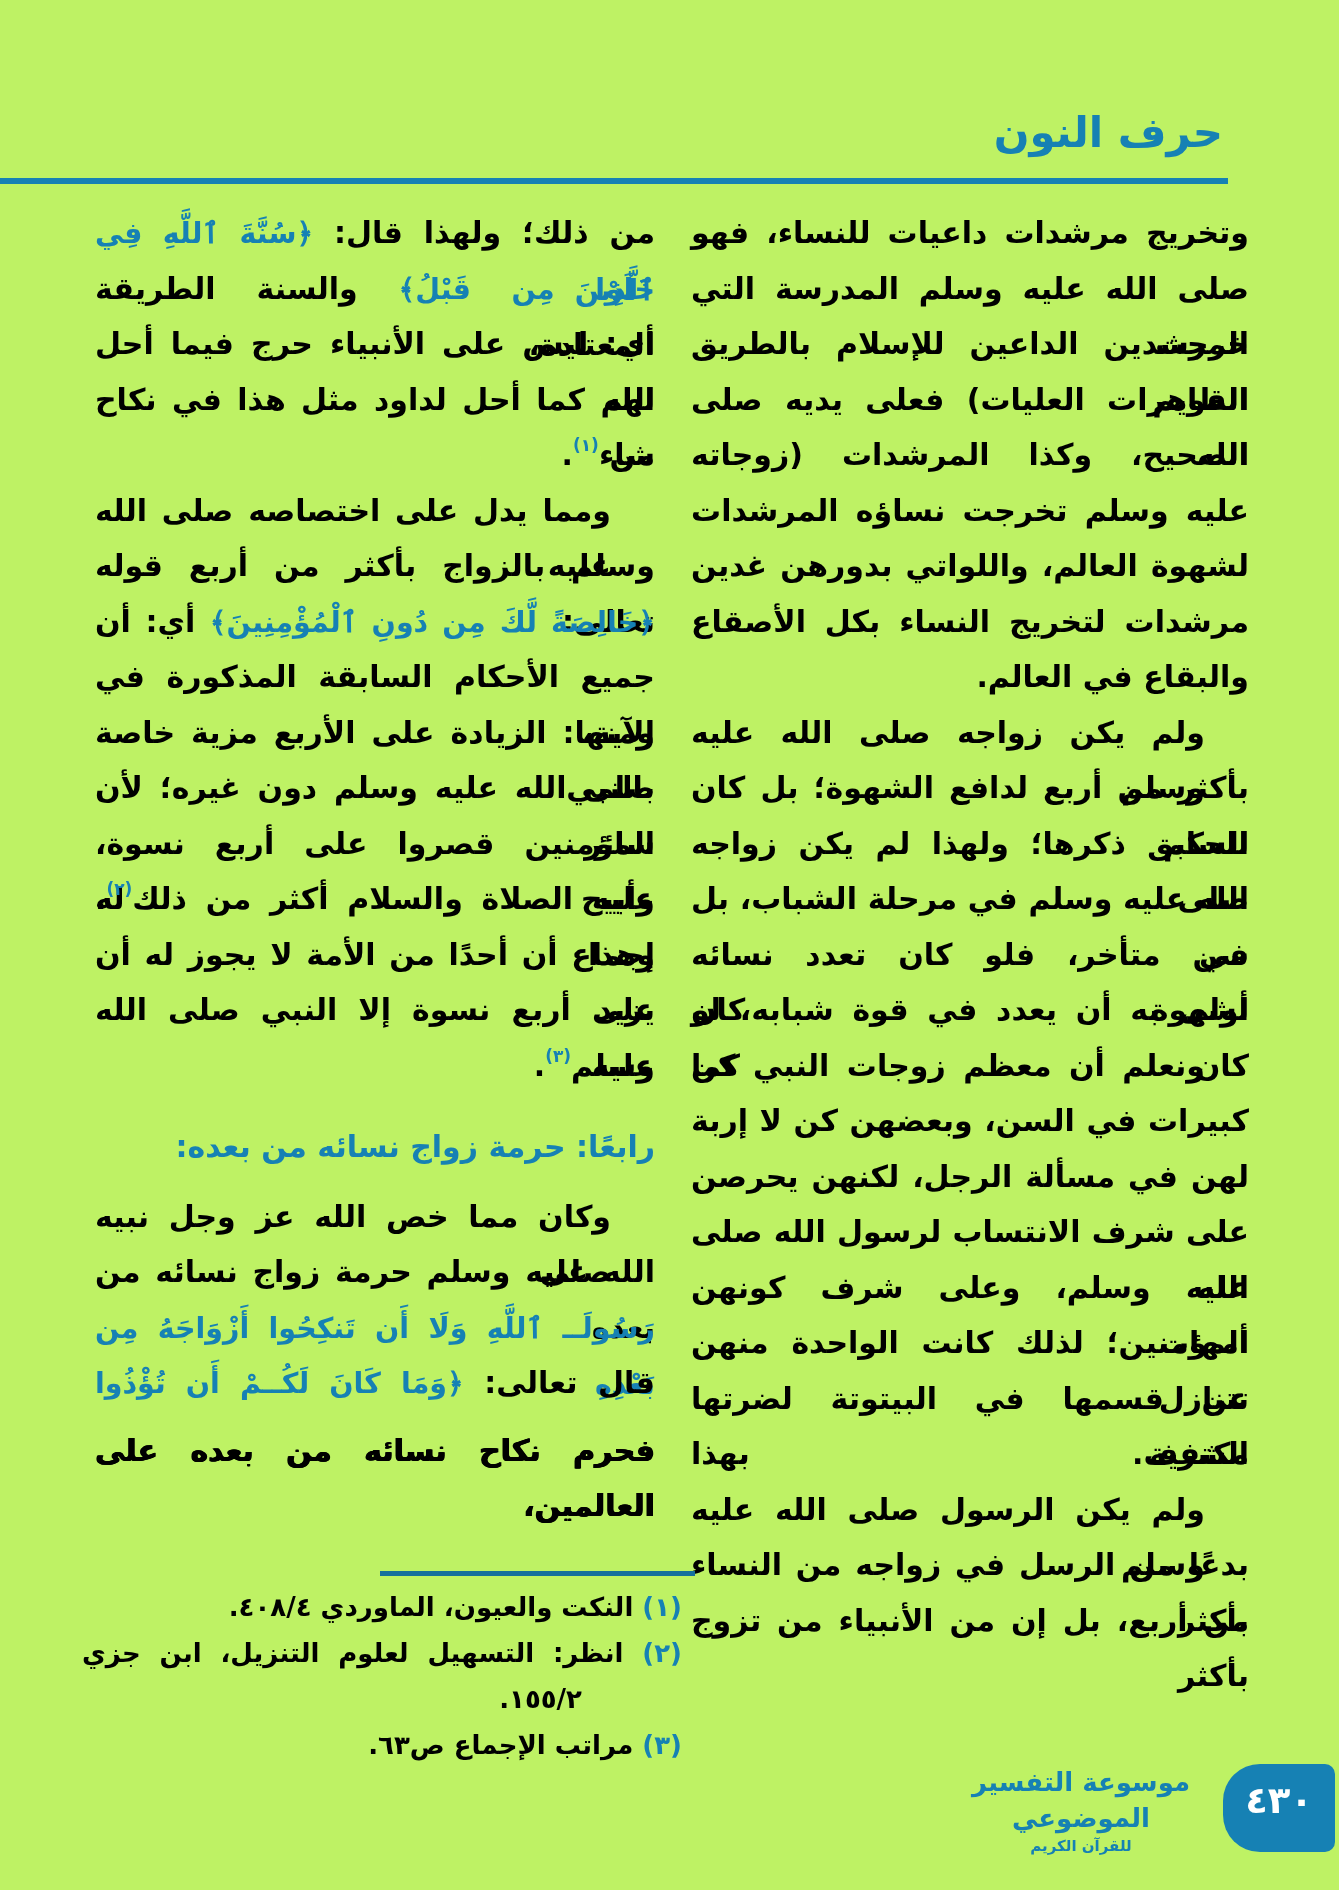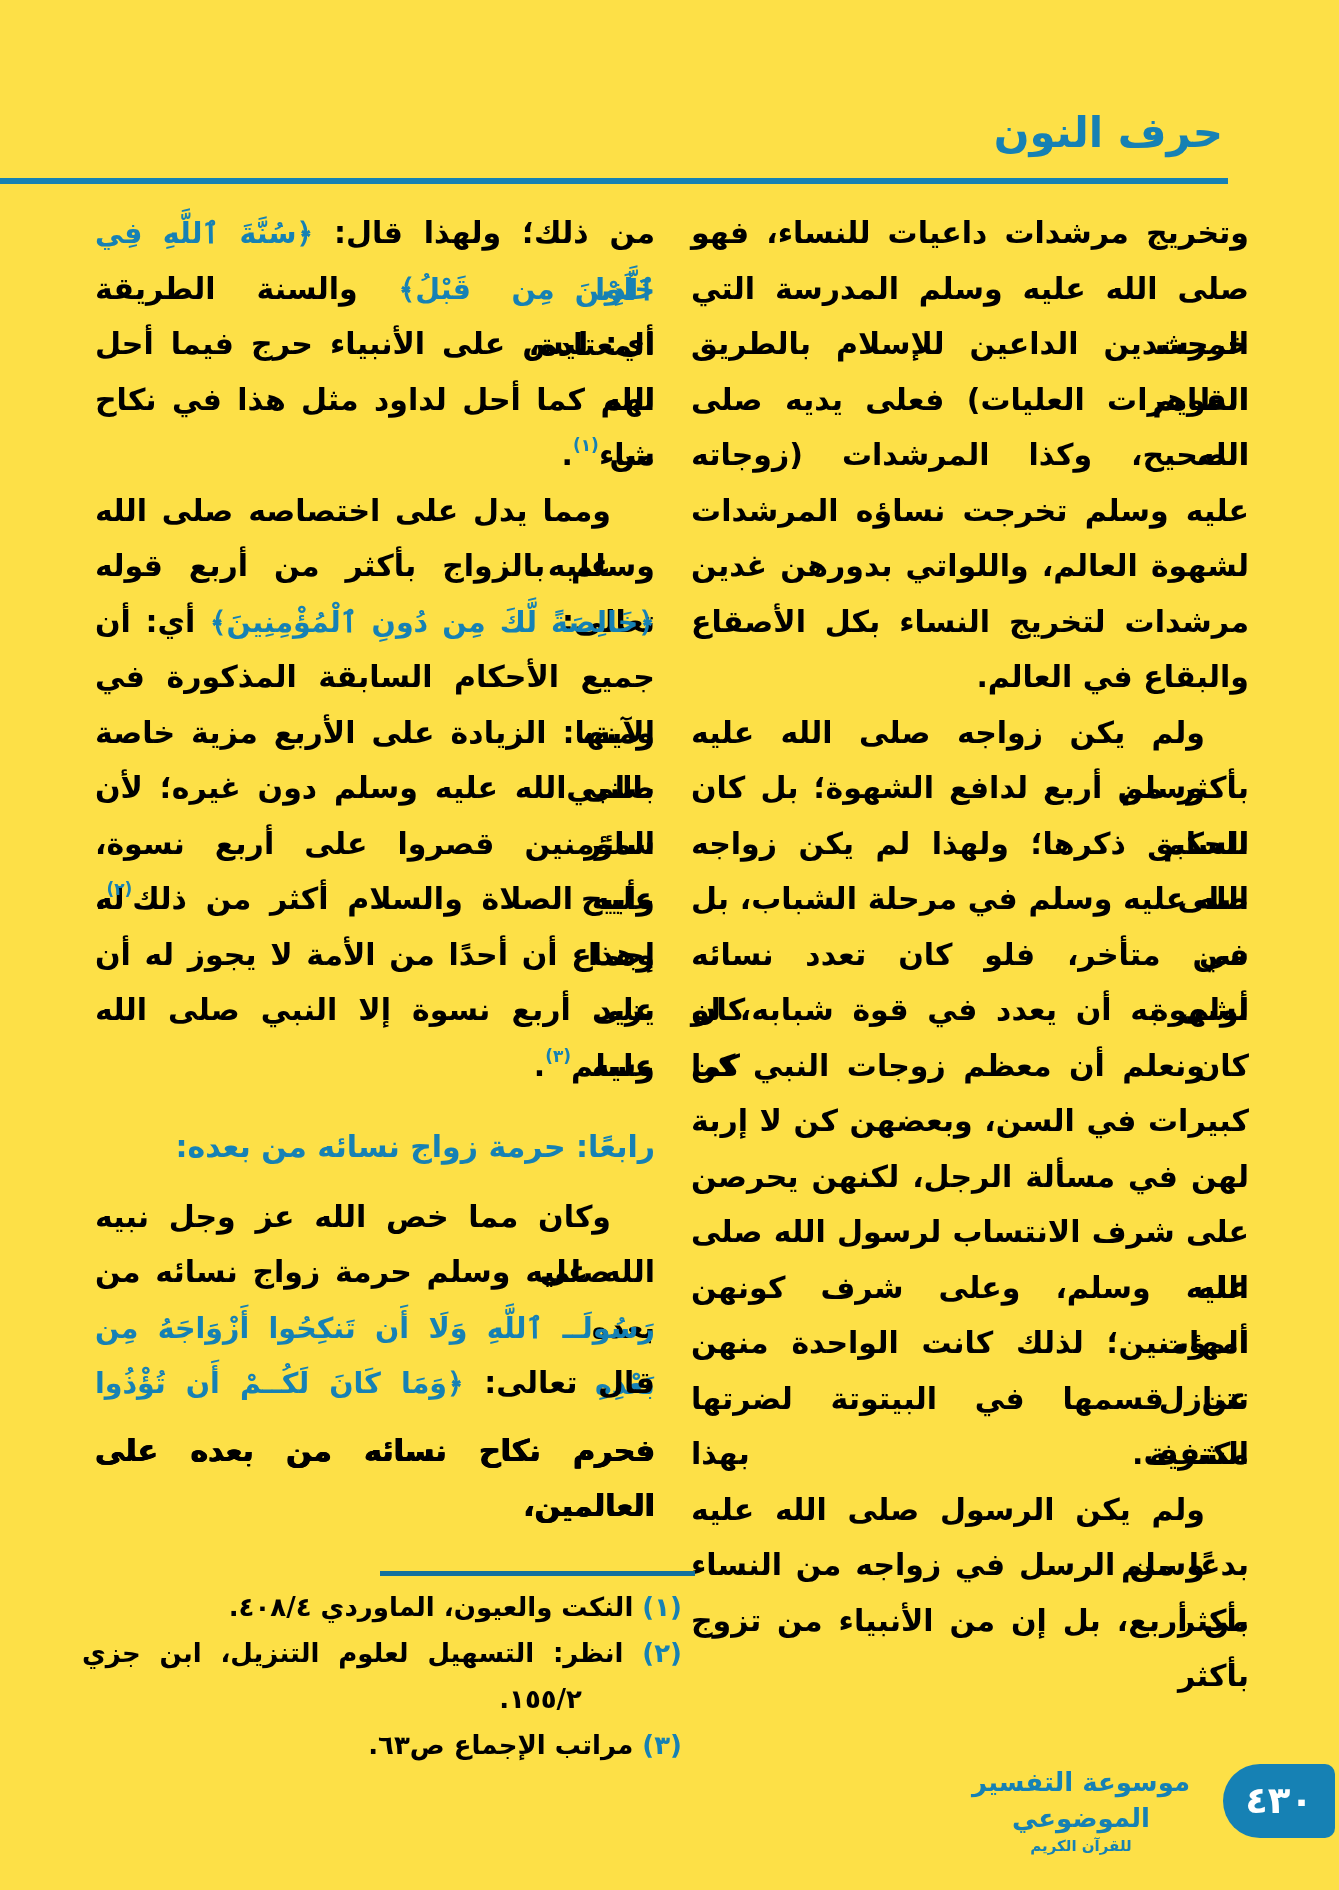--- a/index.html
+++ b/index.html
@@ -1,19 +1,19 @@
 <!DOCTYPE html>
 <html lang="ar" dir="rtl"><head>
 <meta charset="utf-8">
 <style>
   html,body{margin:0;padding:0;background:#e8e8e8;}
   .page{
     position:relative;
     width:1339px;height:1890px;
-    background:#fde047;
+    background:#bef264;
     overflow:hidden;
     font-family:"DejaVu Sans", sans-serif;
     direction:rtl;
     color:#000;
   }
   
   .chapter-title{
     position:absolute;top:108px;right:116px;
     font-size:42px;font-weight:bold;color:#1681b4;
     letter-spacing:-1px;
@@ -57,21 +57,21 @@
   }
   
   .publisher-logo{
     position:absolute;top:1764px;left:950px;width:262px;
     text-align:center;color:#1681b4;direction:rtl;
   }
   .logo-line1{font-size:26px;font-weight:bold;letter-spacing:-1px;line-height:36px;}
   .logo-line2{font-size:15px;font-weight:bold;line-height:20px;}
   .page-badge{
     position:absolute;top:1764px;right:4px;
-    width:112px;height:74px;background:#1681b4;
+    width:112px;height:88px;background:#1681b4;
     border-radius:37px 10px 10px 37px;
     text-align:center;
   }
   .page-badge .num{
     color:#ffffff;font-size:37px;font-weight:bold;line-height:74px;
   }
 </style>
 </head>
 <body>
 

